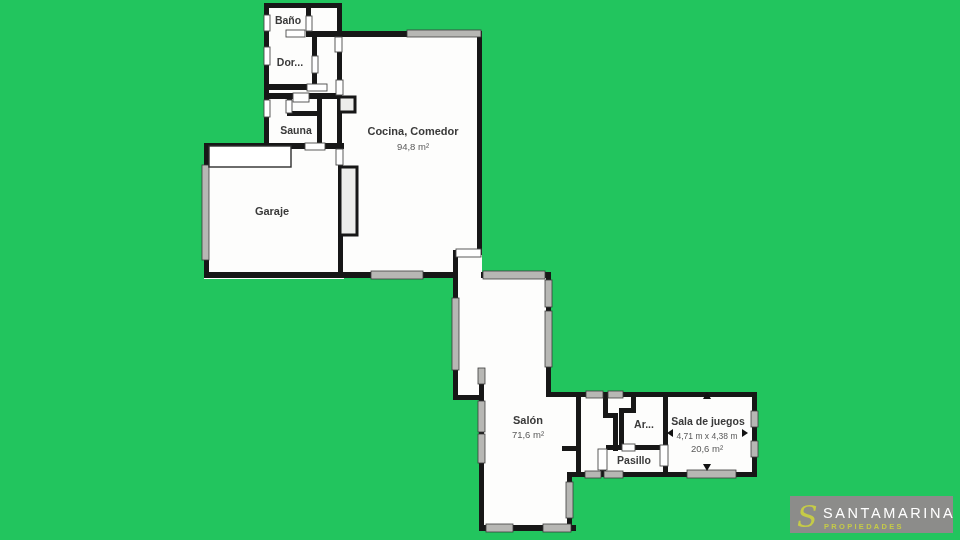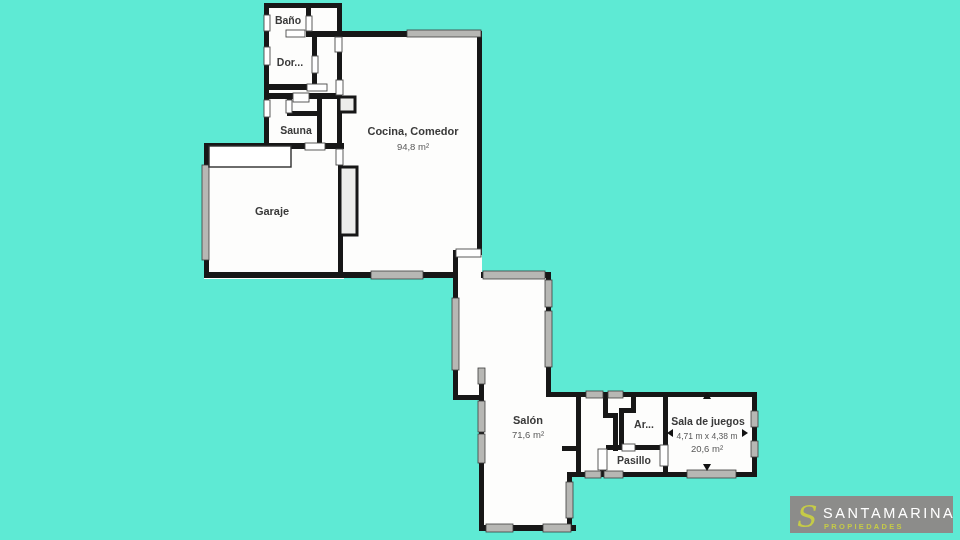--- a/index.html
+++ b/index.html
@@ -1,19 +1,19 @@
 <!DOCTYPE html>
 <html><head>
 <meta charset="utf-8">
 <style>
   html,body{margin:0;padding:0;}
   .stage{
     position:relative;
     width:960px;height:540px;
-    background:#5eead4;
+    background:#22c55e;
     overflow:hidden;
     font-family:"Liberation Sans","DejaVu Sans",sans-serif;
   }
   svg{display:block;}
   .room{fill:#fdfdfc;}
   .wall{fill:#171717;}
   .box{fill:#ededeb;stroke:#171717;stroke-width:3;}
   .win{fill:#b7b7b4;stroke:#3c3c3c;stroke-width:0.8;}
   .door{fill:#ffffff;stroke:#4a4a4a;stroke-width:0.9;}
   .gdoor{fill:#ffffff;stroke:#2e2e2e;stroke-width:1.4;}

